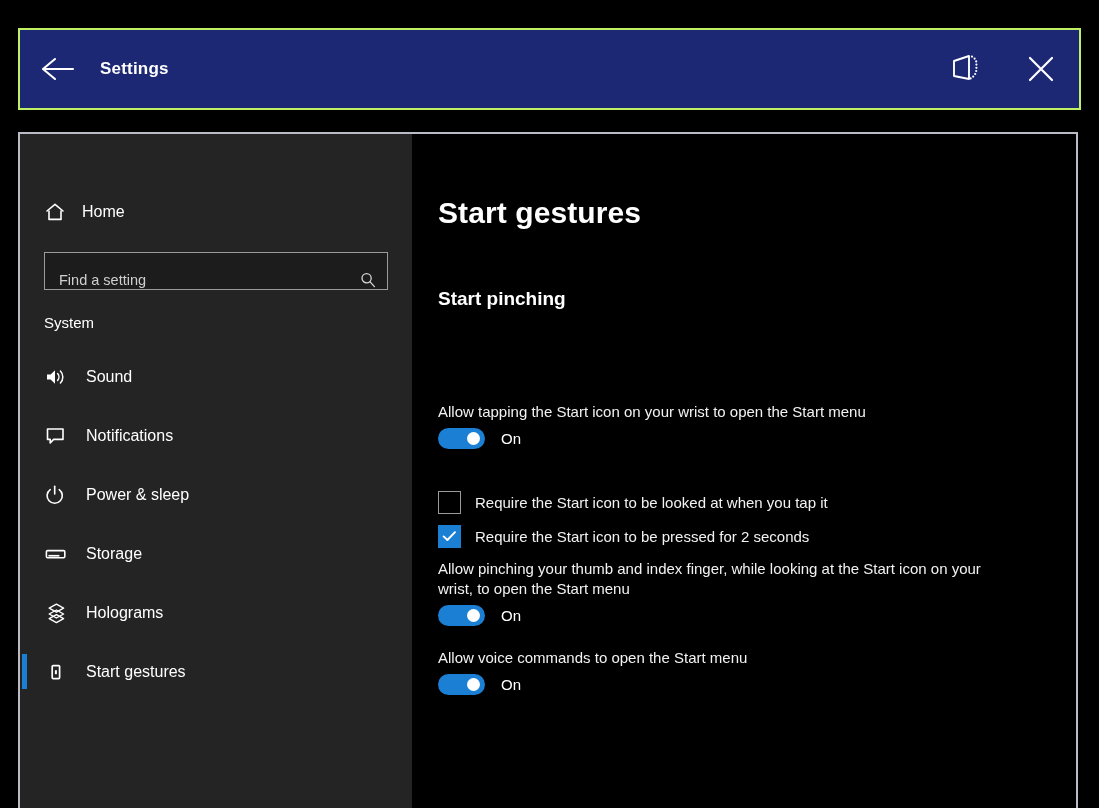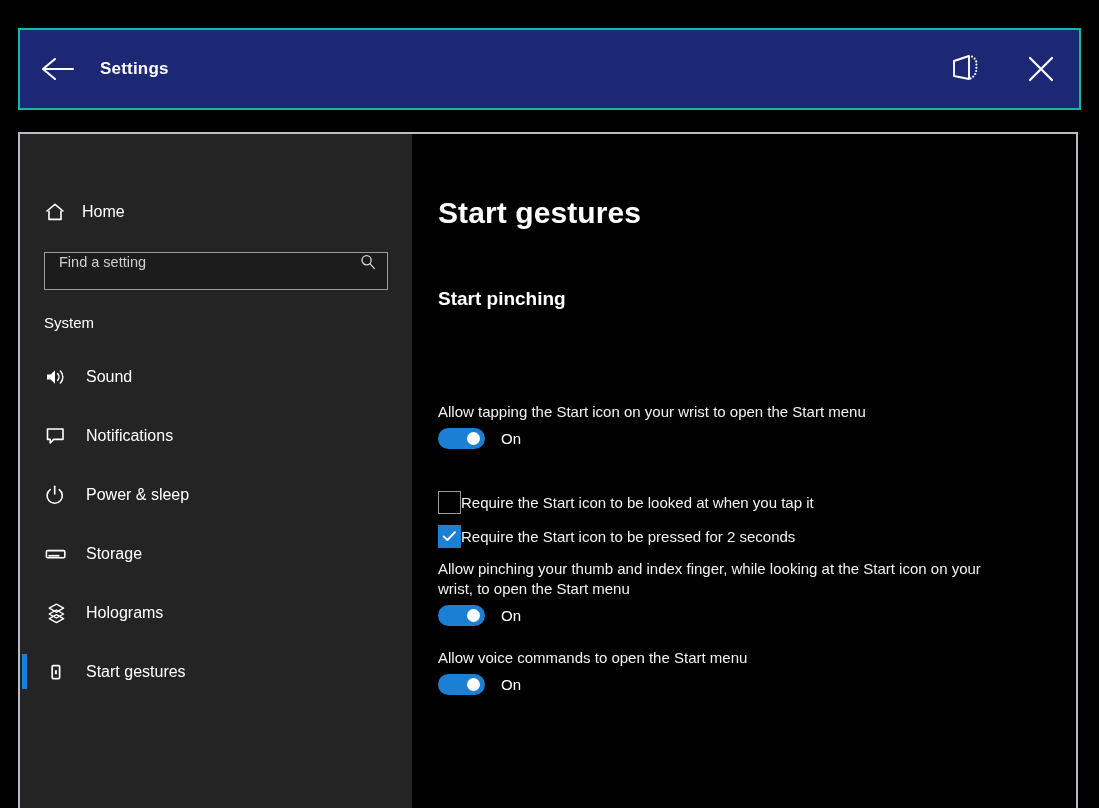--- a/index.html
+++ b/index.html
@@ -21,21 +21,21 @@
   }
 
   
   .titlebar {
     position: absolute;
     left: 18px;
     top: 28px;
     width: 1063px;
     height: 82px;
     background: #1d2875;
-    border: 2px solid #14b8a6;
+    border: 2px solid #bef264;
     box-sizing: border-box;
     display: flex;
     align-items: center;
   }
 
   .tb-back {
     width: 76px;
     height: 100%;
     display: flex;
     align-items: center;
@@ -109,21 +109,21 @@
     margin-left: 8px;
     font-weight: 400;
   }
 
   .searchbox {
     margin: 0 24px 0 24px;
     height: 38px;
     border: 1px solid #9b9b9b;
     background: #1c1c1c;
     display: flex;
-    align-items: flex-start;
+    align-items: flex-end;
     box-sizing: border-box;
     padding: 0 10px 0 12px;
   }
   .searchbox input {
     flex: 1 1 auto;
     background: transparent;
     border: none;
     outline: none;
     color: #d8d8d8;
     font-size: 14.5px;
@@ -248,20 +248,21 @@
   }
   .cbox.checked {
     background: #1b7fd4;
     border-color: #1b7fd4;
   }
   .cbox .tick { display: none; }
   .cbox.checked .tick { display: block; }
   .check-label {
     color: #f2f2f2;
     font-size: 15px;
+    margin-left: 14px;
   }
 
   .blk { margin-bottom: 0; }
   .gap-a { height: 20px; }
 </style>
 </head>
 <body>
 
 <div id="root">
 

